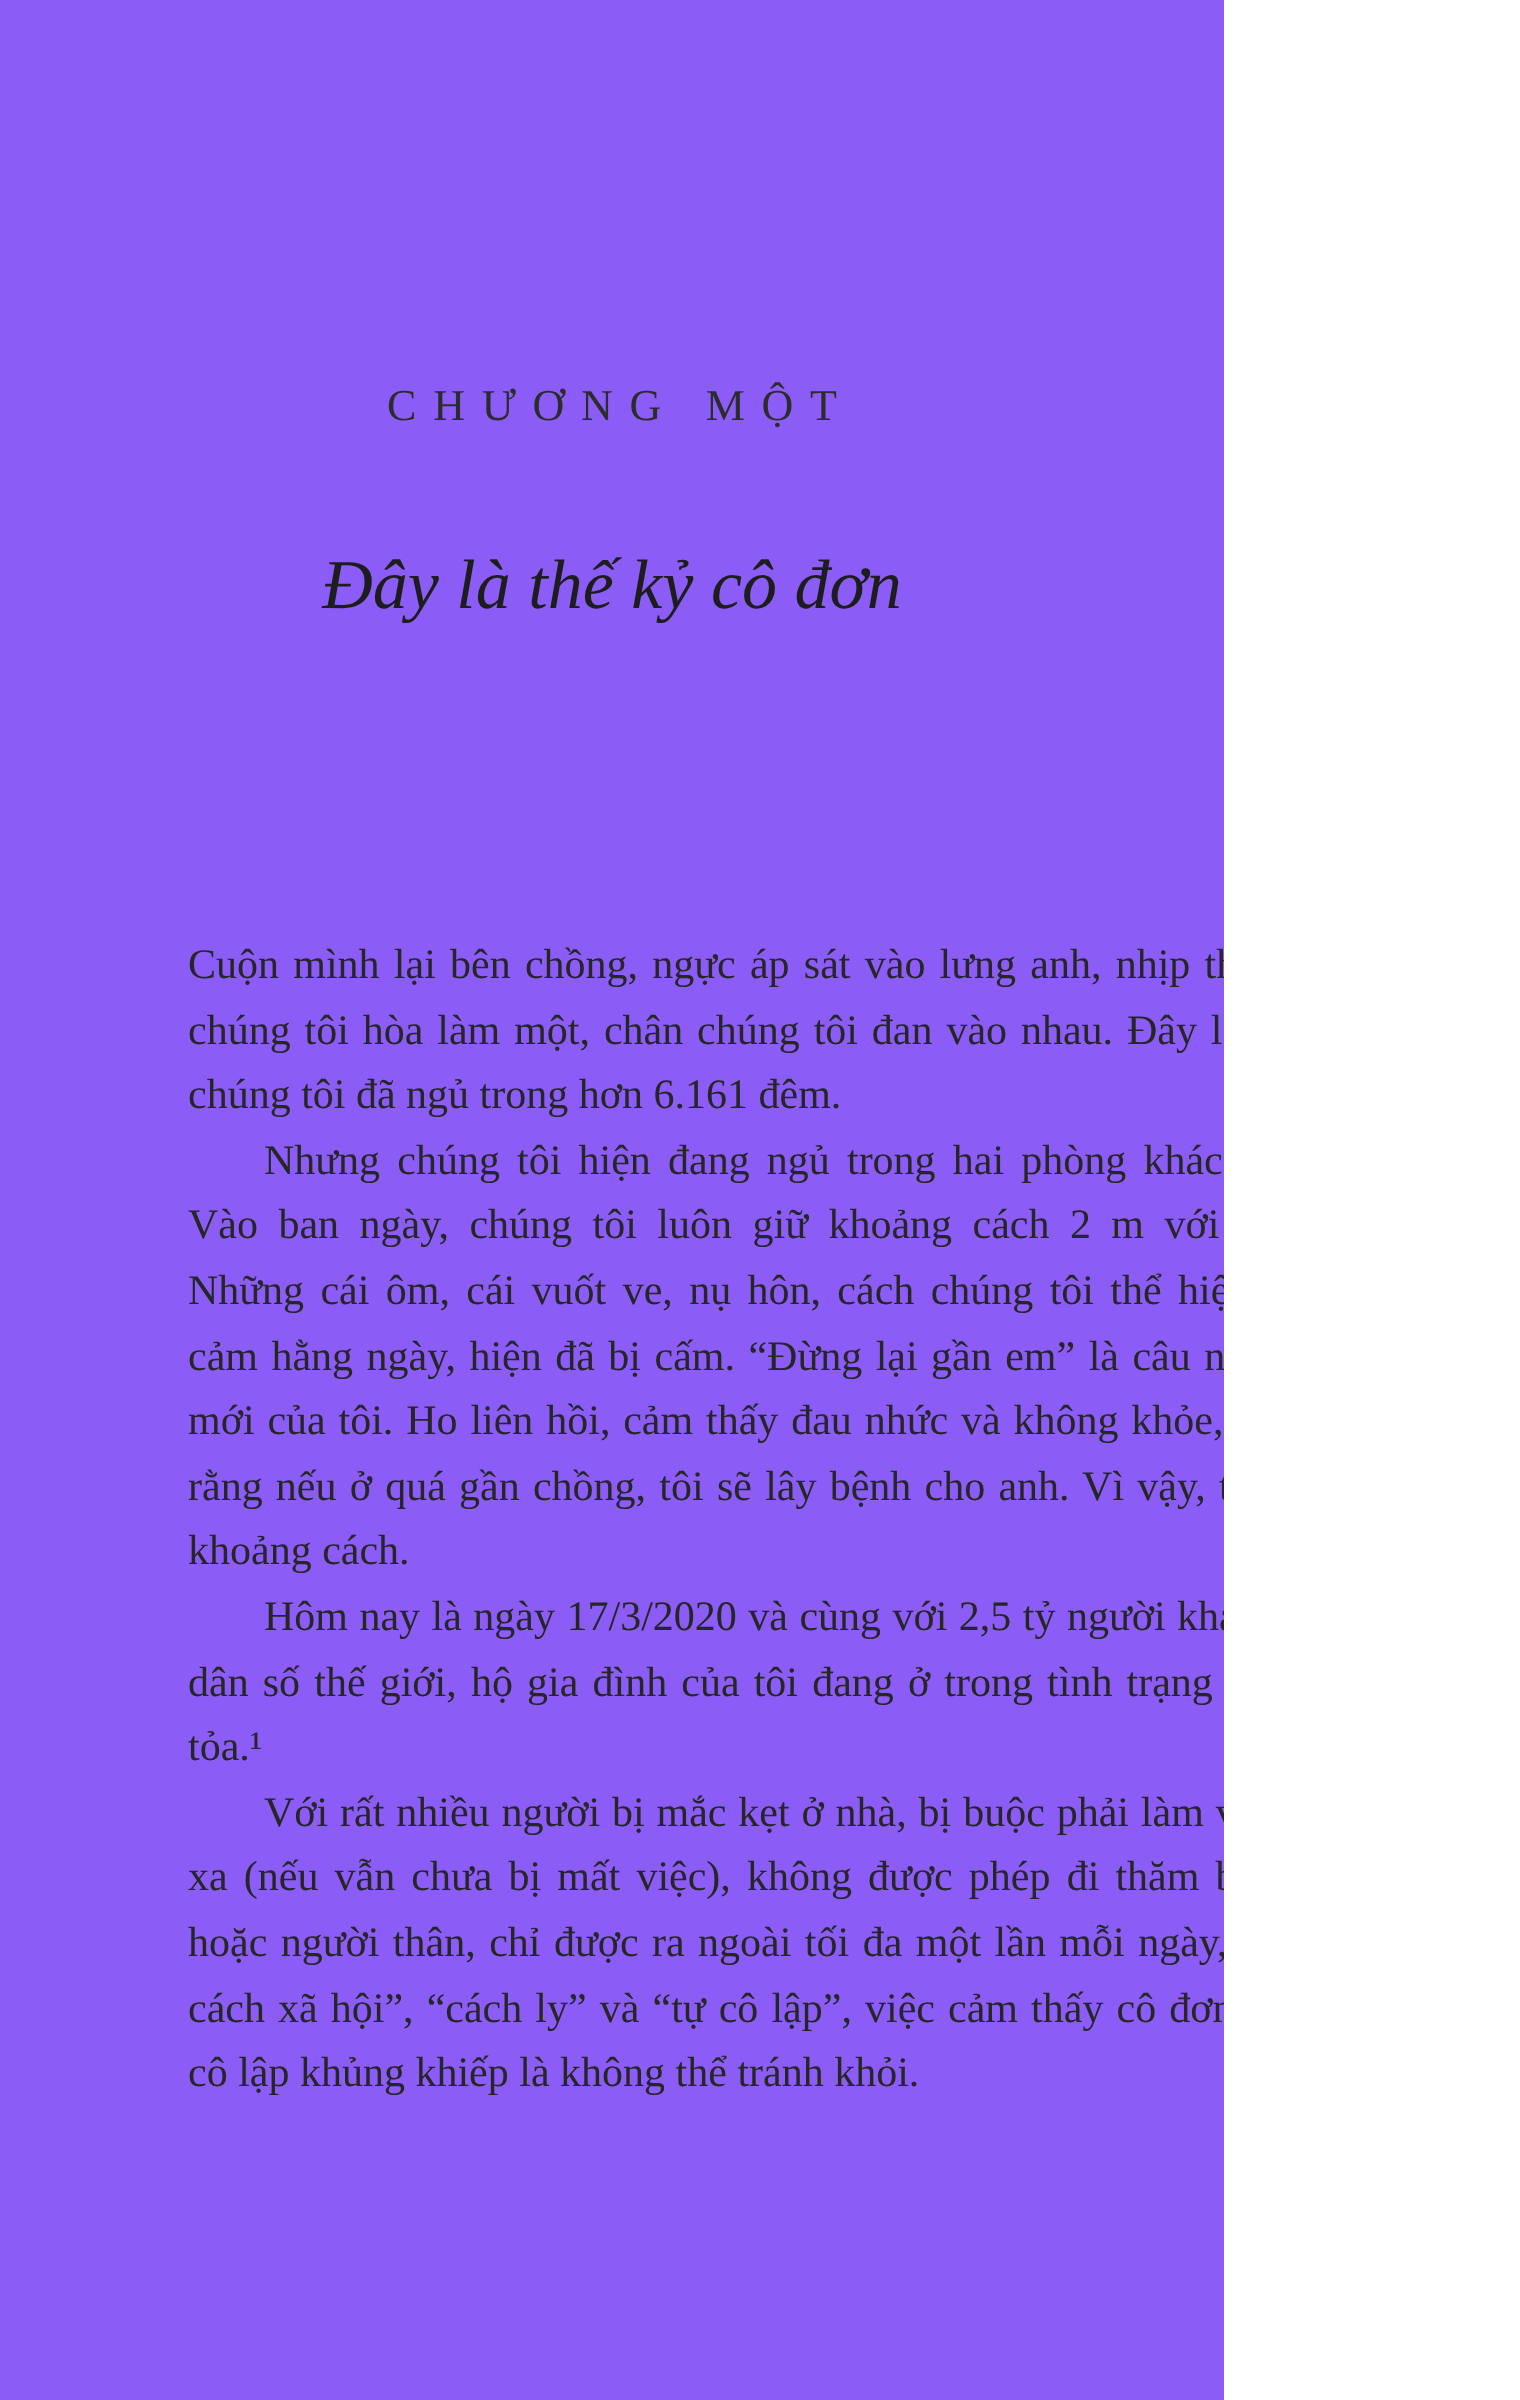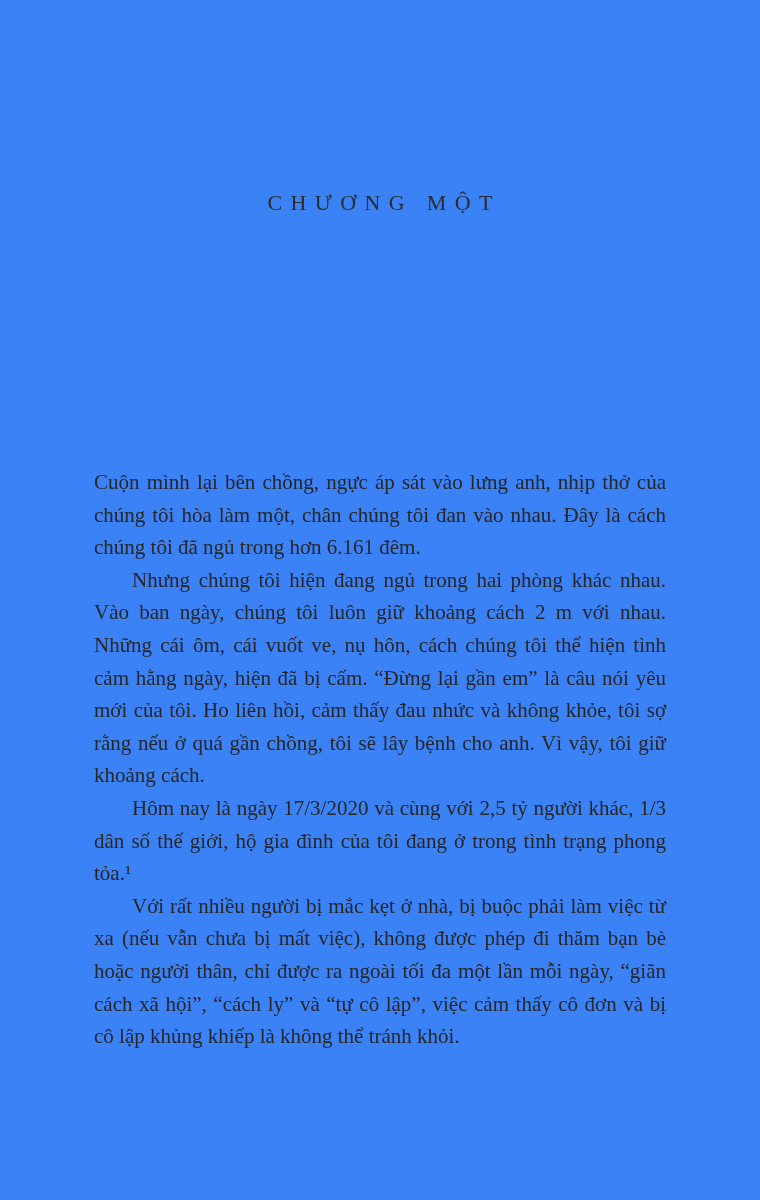--- a/index.html
+++ b/index.html
@@ -8,23 +8,23 @@
     background: #ffffff;
   }
   body {
     width: 760px;
     height: 1200px;
     font-family: "Liberation Serif", serif;
     color: #222222;
   }
   .page {
     position: relative;
-    width: 760px;
+    width: 612px;
     height: 1200px;
-    background: #3b82f6;
+    background: #8b5cf6;
     overflow: hidden;
   }
   .chapter-label {
     position: absolute;
     top: 190px;
     left: 0;
     right: 0;
     text-align: center;
     font-size: 22px;
     letter-spacing: 0.38em;
@@ -61,20 +61,21 @@
     text-indent: 38px;
   }
 </style>
 </head>
 <body>
 
 <div class="page">
 
   <div class="chapter-label">CHƯƠNG MỘT</div>
 
+  <h1 class="page-title">Đây là thế kỷ cô đơn</h1>
 
   <div class="body-text">
     <p>Cuộn mình lại bên chồng, ngực áp sát vào lưng anh, nhịp thở của chúng tôi hòa làm một, chân chúng tôi đan vào nhau. Đây là cách chúng tôi đã ngủ trong hơn 6.161 đêm.</p>
     <p>Nhưng chúng tôi hiện đang ngủ trong hai phòng khác nhau. Vào ban ngày, chúng tôi luôn giữ khoảng cách 2 m với nhau. Những cái ôm, cái vuốt ve, nụ hôn, cách chúng tôi thể hiện tình cảm hằng ngày, hiện đã bị cấm. “Đừng lại gần em” là câu nói yêu mới của tôi. Ho liên hồi, cảm thấy đau nhức và không khỏe, tôi sợ rằng nếu ở quá gần chồng, tôi sẽ lây bệnh cho anh. Vì vậy, tôi giữ khoảng cách.</p>
     <p>Hôm nay là ngày 17/3/2020 và cùng với 2,5 tỷ người khác, 1/3 dân số thế giới, hộ gia đình của tôi đang ở trong tình trạng phong tỏa.¹</p>
     <p>Với rất nhiều người bị mắc kẹt ở nhà, bị buộc phải làm việc từ xa (nếu vẫn chưa bị mất việc), không được phép đi thăm bạn bè hoặc người thân, chỉ được ra ngoài tối đa một lần mỗi ngày, “giãn cách xã hội”, “cách ly” và “tự cô lập”, việc cảm thấy cô đơn và bị cô lập khủng khiếp là không thể tránh khỏi.</p>
   </div>
 
 </div>
 

